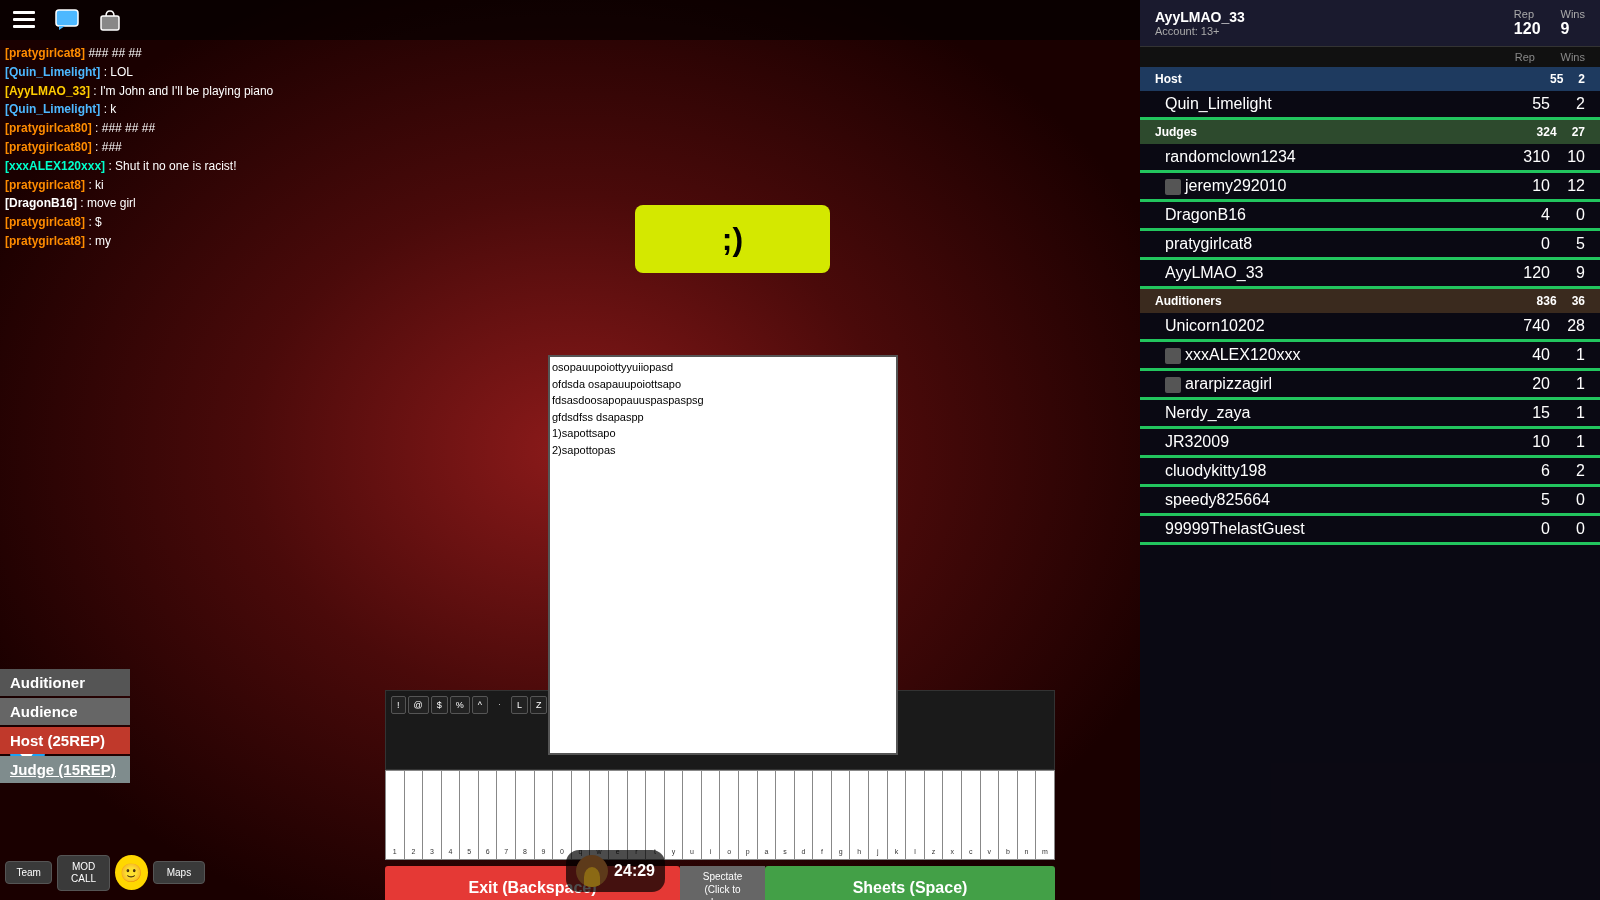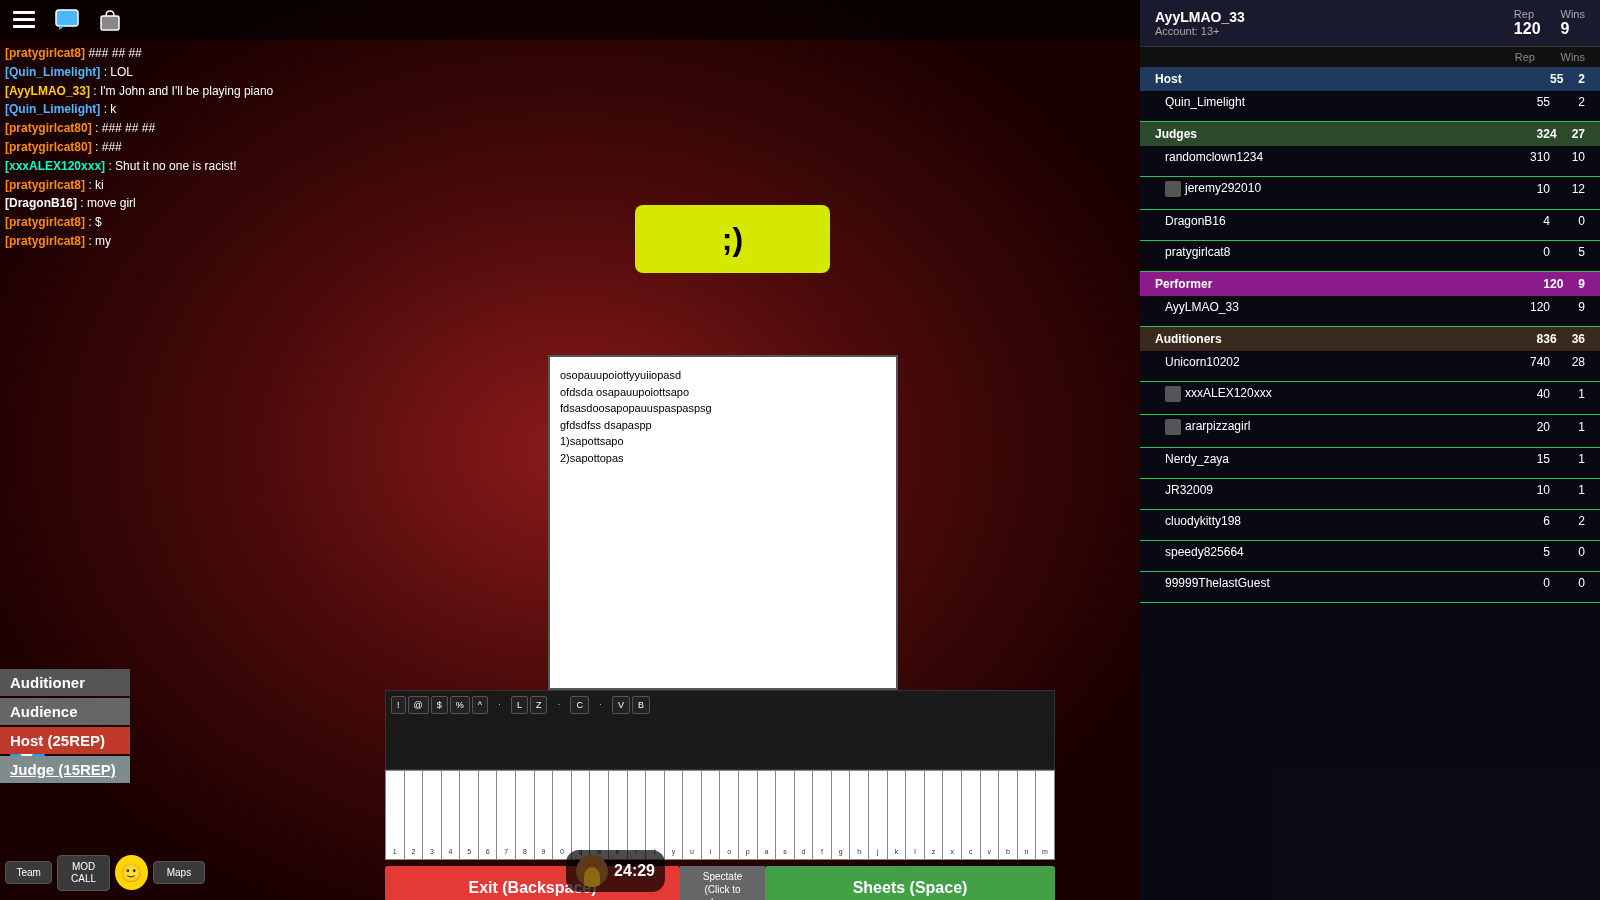--- a/index.html
+++ b/index.html
@@ -90,25 +90,25 @@
       font-weight: bold;
       z-index: 10;
     }
 
     
     #sheet-panel {
       position: absolute;
       top: 355px;
       left: 548px;
       width: 350px;
-      height: 335px;
+      height: 400px;
       background: #fff;
       border: 2px solid #555;
       z-index: 20;
-      padding: 10px;
+      padding: 2px;
       overflow: hidden;
     }
 
     .sheet-line {
       font-size: 11px;
       color: #000;
       line-height: 1.5;
     }
 
     .btn-exit {
@@ -180,24 +180,24 @@
     }
 
     .lb-section-title.host { background: #1e3a5f; }
     .lb-section-title.judges { background: #2d4a2d; }
     .lb-section-title.performer { background: #8b1a8b; }
     .lb-section-title.auditioners { background: #3a2a1e; }
 
     .lb-row {
       display: grid;
       grid-template-columns: 1fr auto auto;
-      padding: 4px 15px 12px 25px;
-      font-size: 12px;
+      padding: 4px 15px 4px 25px;
+      font-size: 16px;
       color: #ddd;
-      border-bottom: 1px solid #22c55e;
+      border-bottom: 3px solid #22c55e;
       align-items: center;
     }
 
     .lb-name { color: #fff; }
     .lb-score { color: #fff; min-width: 35px; text-align: right; padding-right: 10px; }
     .lb-wins { color: #fff; min-width: 25px; text-align: right; }
 
     .social-icon {
       position: absolute;
       bottom: 130px;
@@ -510,24 +510,20 @@
     <span class="lb-name">DragonB16</span>
     <span class="lb-score">4</span>
     <span class="lb-wins">0</span>
   </div>
   <div class="lb-row">
     <span class="lb-name">pratygirlcat8</span>
     <span class="lb-score">0</span>
     <span class="lb-wins">5</span>
   </div>
 
-  <div class="lb-section-title performer">
-    <span>Performer</span>
-    <span><span style="padding-right:15px;">120</span><span>9</span></span>
-  </div>
   <div class="lb-row">
     <span class="lb-name">AyyLMAO_33</span>
     <span class="lb-score">120</span>
     <span class="lb-wins">9</span>
   </div>
 
   <div class="lb-section-title auditioners">
     <span>Auditioners</span>
     <span><span style="padding-right:15px;">836</span><span>36</span></span>
   </div>

